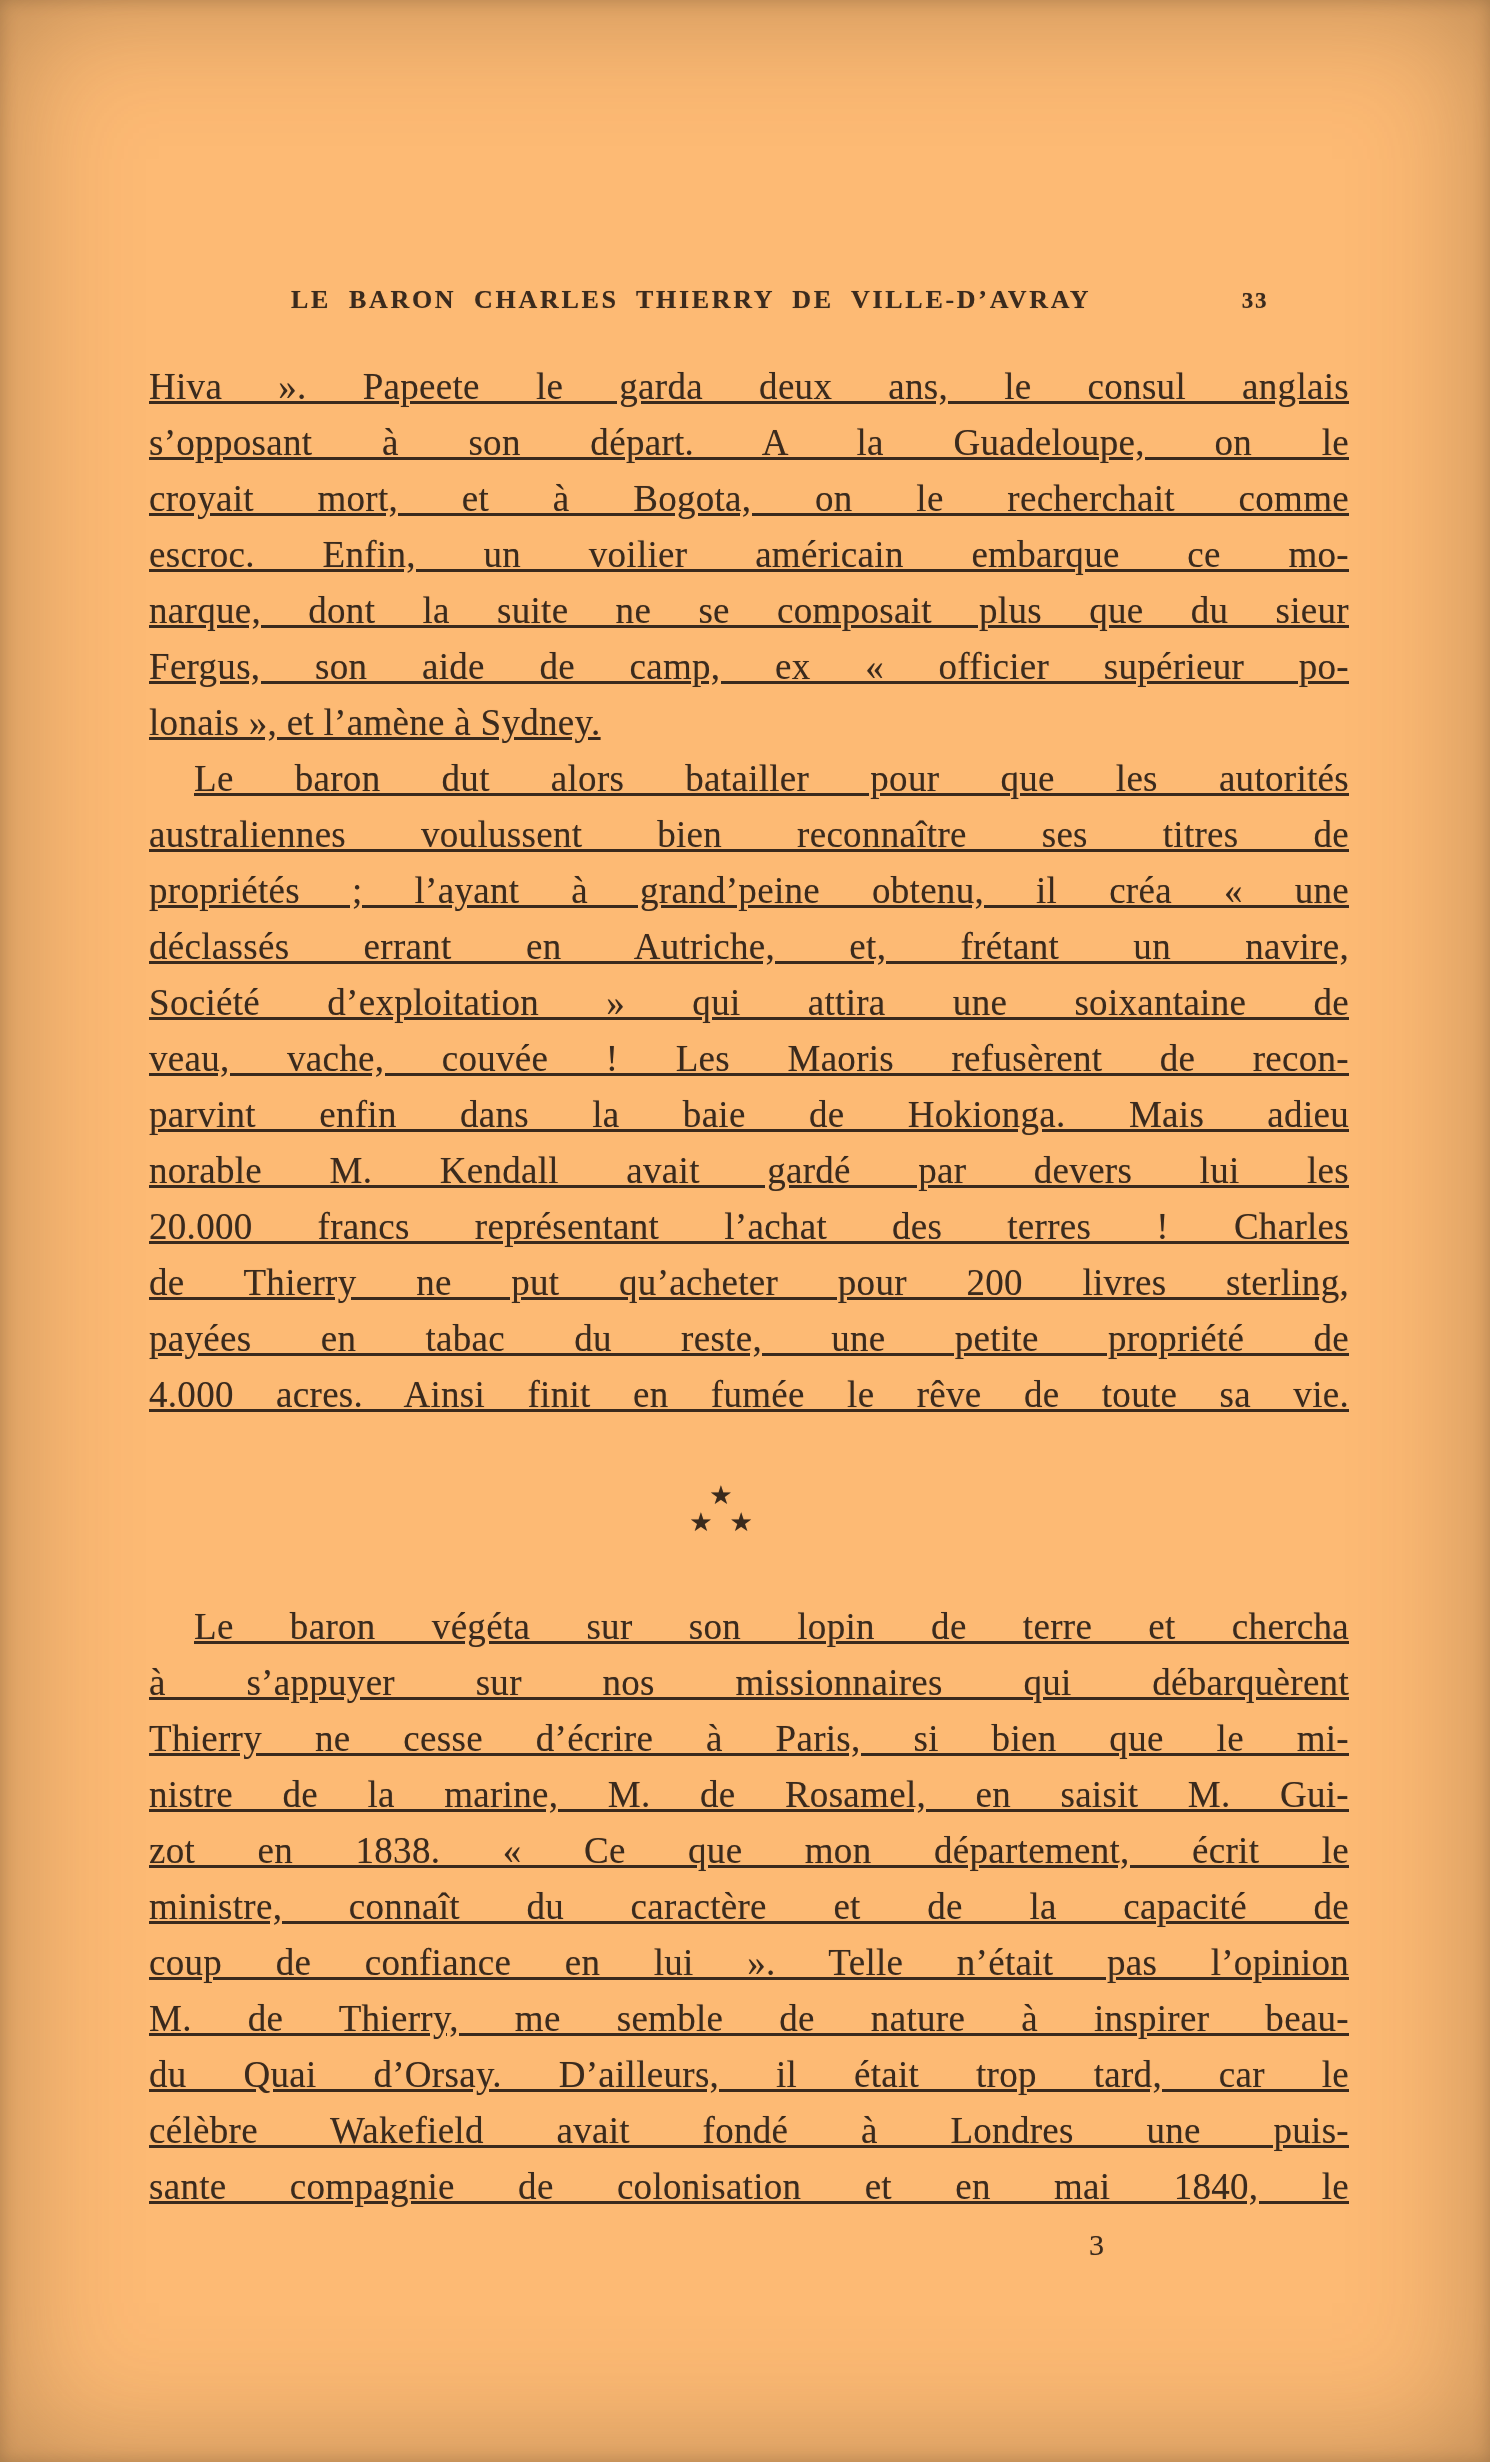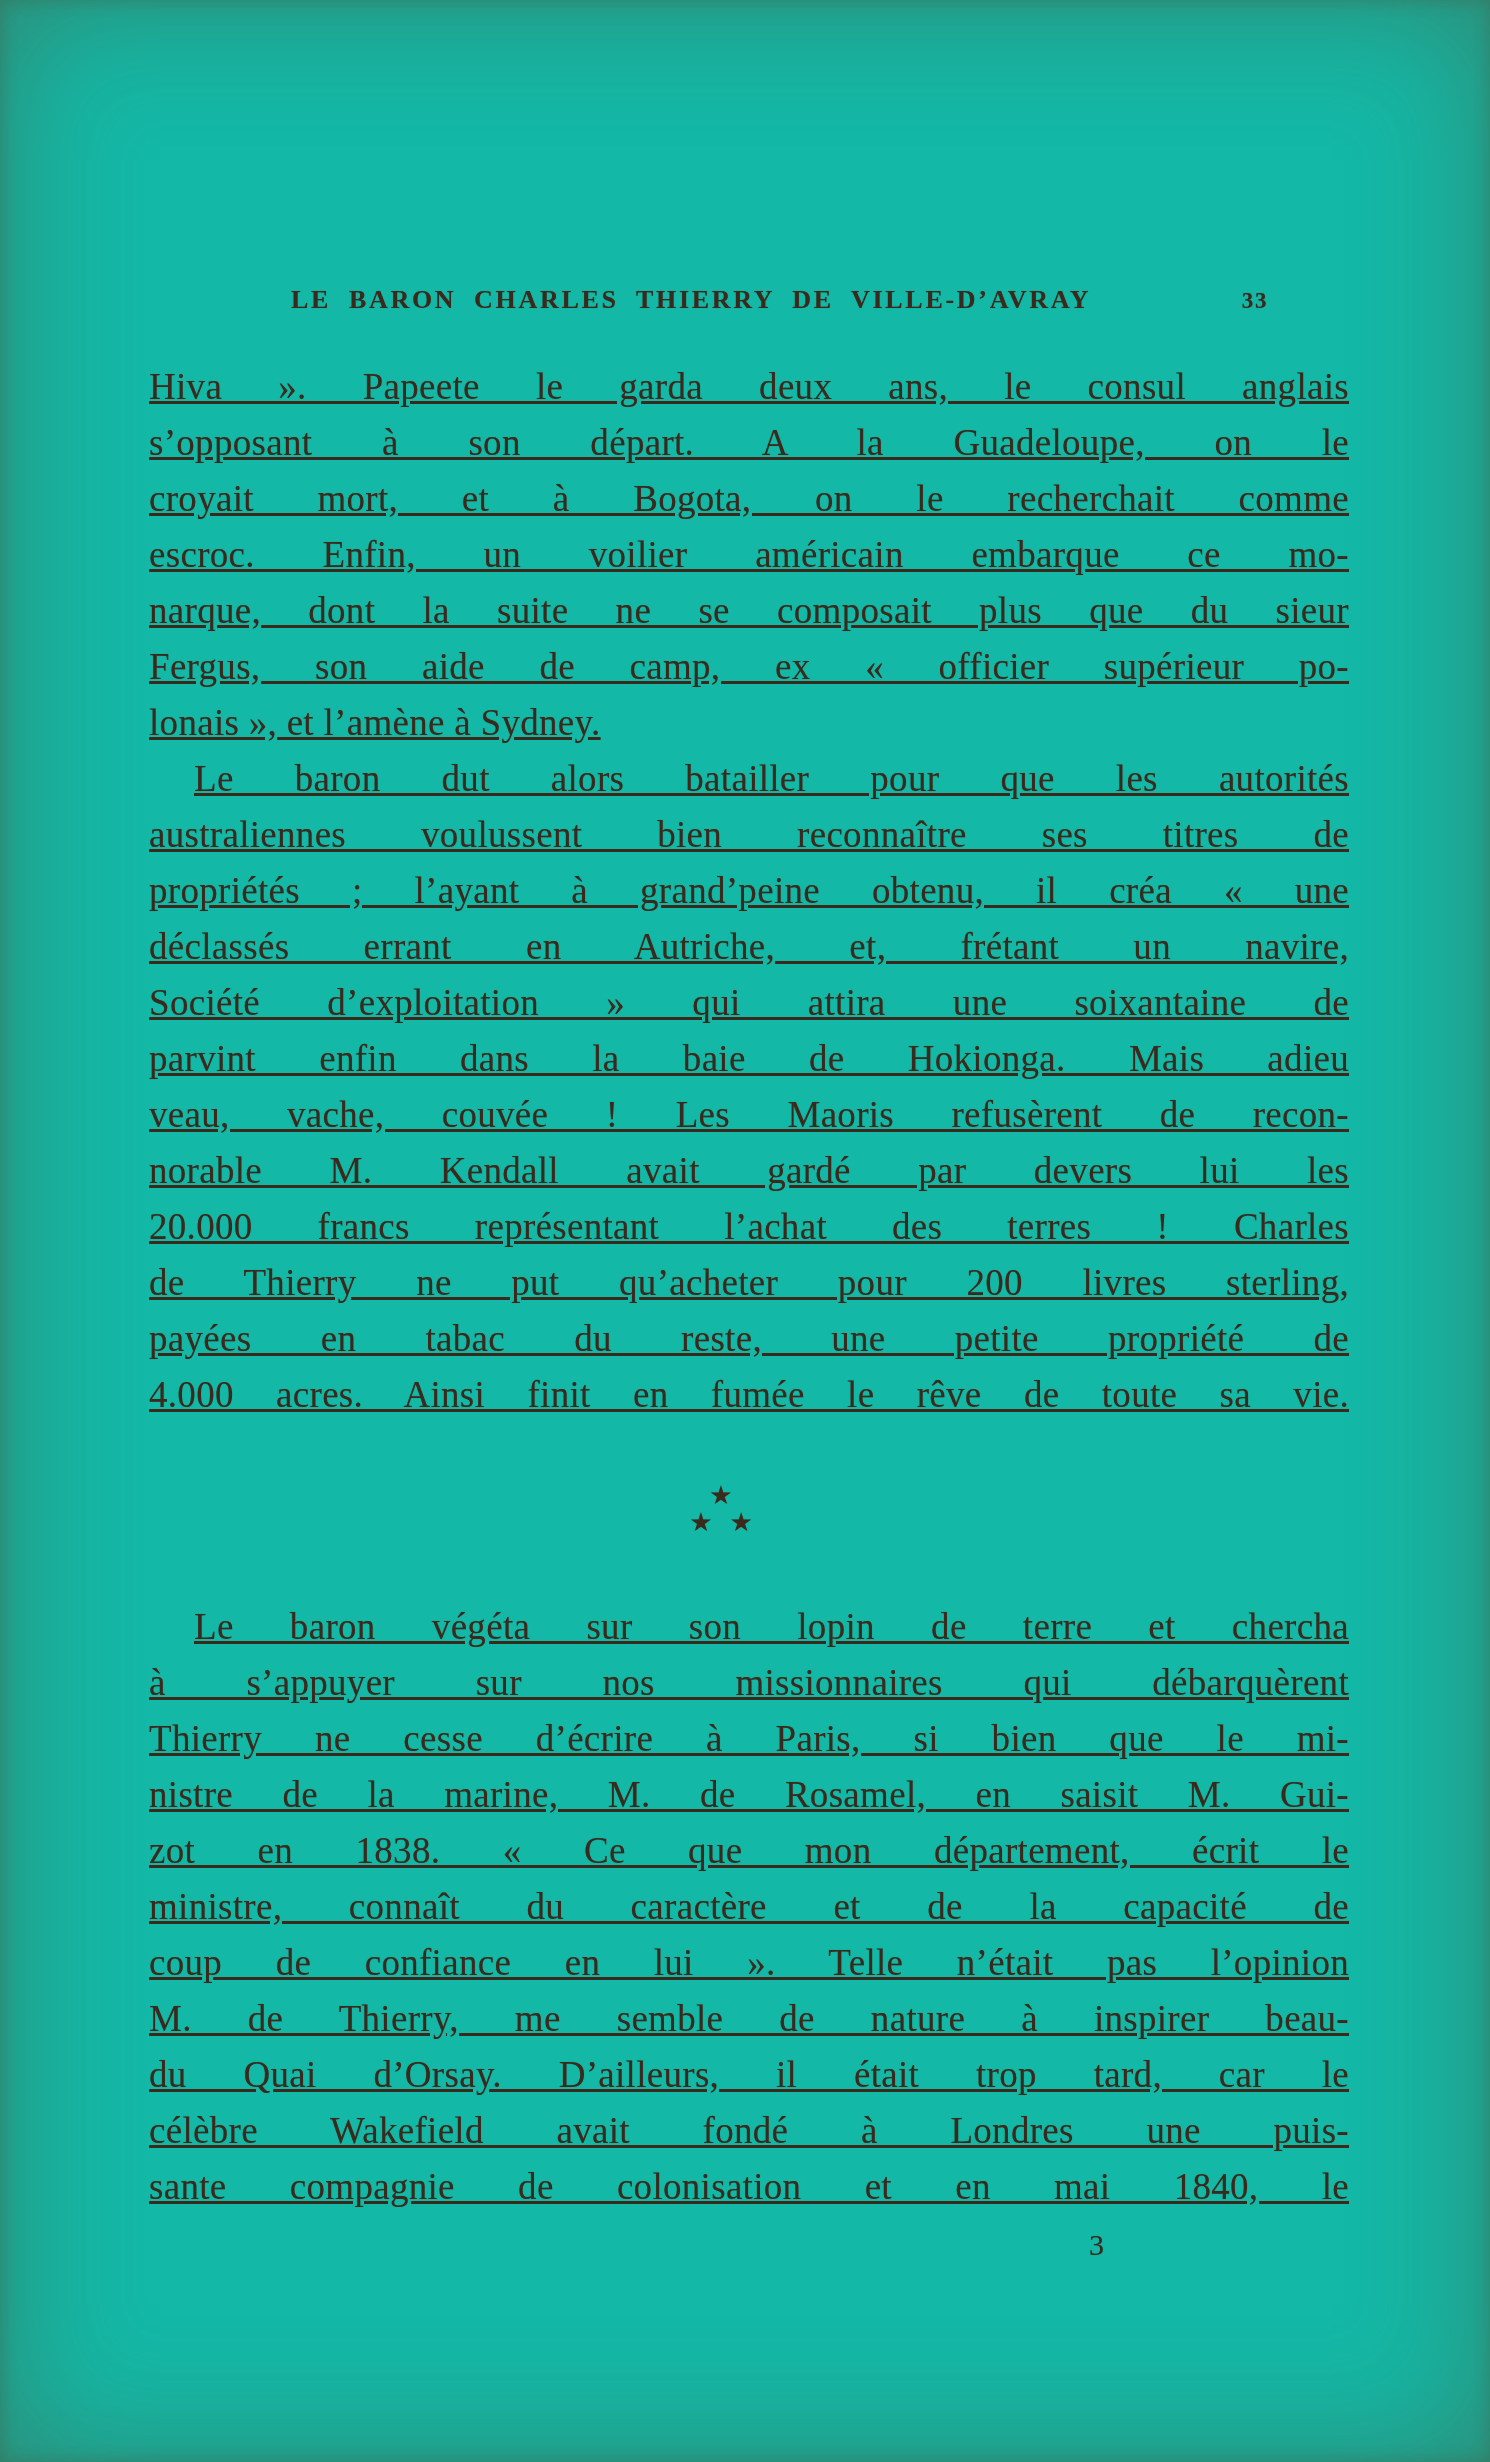--- a/index.html
+++ b/index.html
@@ -8,21 +8,21 @@
   .page {
     position: relative;
     width: 1491px;
     height: 2462px;
     overflow: hidden;
     background:
       radial-gradient(130% 95% at 52% 42%, rgba(240,224,188,0.50) 0%, rgba(216,192,150,0.22) 48%, rgba(0,0,0,0) 72%),
       radial-gradient(40% 18% at 82% 30%, rgba(170,136,92,0.10), rgba(0,0,0,0) 70%),
       radial-gradient(35% 14% at 18% 72%, rgba(170,136,92,0.10), rgba(0,0,0,0) 70%),
       linear-gradient(#c9b086 0%, #d6bf97 22%, #d4bc93 62%, #cdb389 88%, #bda océ?0 100%);
-    background-color: #14b8a6;
+    background-color: #fdba74;
     box-shadow:
       inset 0 0 133px rgba(92,66,38,0.42),
       inset 0 0 17px rgba(80,55,30,0.30);
     color: #3a2a1d;
     font-family: "Liberation Serif", "DejaVu Serif", serif;
   }
 
   .header {
     display: flex;
     align-items: baseline;
@@ -101,22 +101,22 @@
       <div class="line">Fergus, son aide de camp, ex « officier supérieur po-</div>
       <div class="line flush">lonais », et l’amène à Sydney.</div>
     </div>
 
     <div>
       <div class="line indent">Le baron dut alors batailler pour que les autorités</div>
       <div class="line">australiennes voulussent bien reconnaître ses titres de</div>
       <div class="line">propriétés ; l’ayant à grand’peine obtenu, il créa « une</div>
       <div class="line">déclassés errant en Autriche, et, frétant un navire,</div>
       <div class="line">Société d’exploitation » qui attira une soixantaine de</div>
+      <div class="line">veau, vache, couvée ! Les Maoris refusèrent de recon-</div>
       <div class="line">parvint enfin dans la baie de Hokionga. Mais adieu</div>
-      <div class="line">veau, vache, couvée ! Les Maoris refusèrent de recon-</div>
       <div class="line">norable M. Kendall avait gardé par devers lui les</div>
       <div class="line">20.000 francs représentant l’achat des terres ! Charles</div>
       <div class="line">de Thierry ne put qu’acheter pour 200 livres sterling,</div>
       <div class="line">payées en tabac du reste, une petite propriété de</div>
       <div class="line">4.000 acres. Ainsi finit en fumée le rêve de toute sa vie.</div>
     </div>
 
     <div class="asterism">
       <div class="row top">
         <span>★</span>

